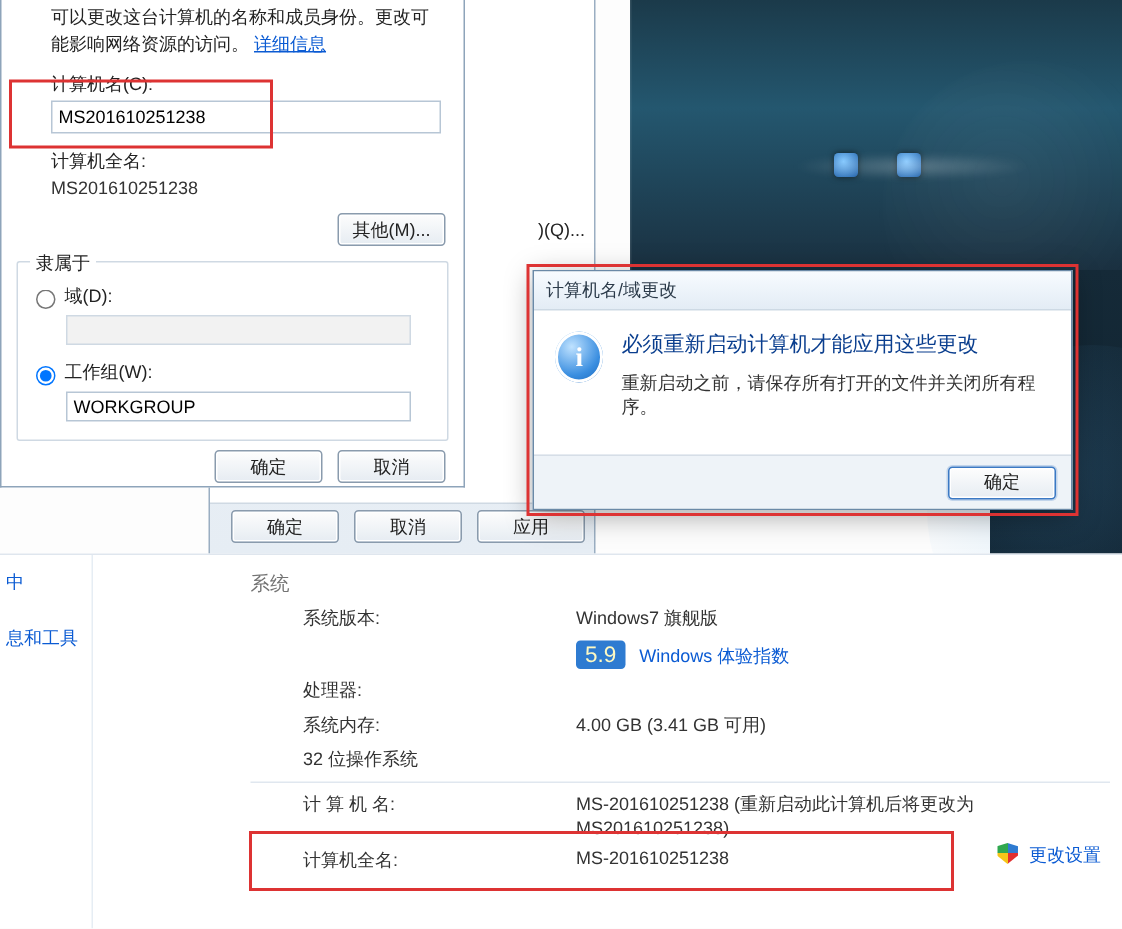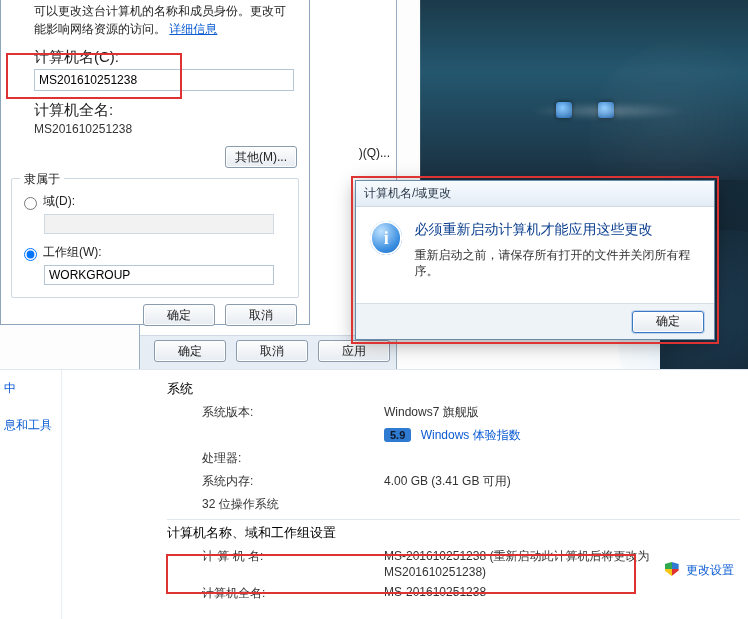--- a/index.html
+++ b/index.html
@@ -27,21 +27,21 @@
   .sysprop-under .ys { width:70px; }
   .sysprop-under .closep { position:absolute; right:6px; top:146px; font-size:12px;}
   .sysprop-under .closep:before{content:")";}
 
   
   .dlg { position:absolute; left:0; top:0; width:310px; height:325px;
     background:#fff; border:1px solid #8ea4ba; border-top:none; }
   .dlg .body { padding:2px 12px 8px 18px;margin-left:15px; }
   .desc { font-size:12px; line-height:18px; color:#222; }
   .desc a { color:#0b5bd3; cursor:pointer; text-decoration:underline; }
-  .field-label { font-size:15px; margin-top:10px; }
+  .field-label { font-size:12px; margin-top:10px; }
   .textfield { width:260px; height:22px; border:1px solid #b7c6d5; background:#fff; padding:0 4px; font-size:12px; margin-top:2px; }
   .readonly { color:#333; margin-top:2px; font-size:12px; }
   .right-btn { display:flex; justify-content:flex-end; margin:2px 12px 0 0; }
 
   .btn { min-width:72px; height:22px; font-size:12px;
     background: linear-gradient(180deg,#fdfdfd,#e6ecf2);
     border:1px solid #8a9bad; border-radius:3px; color:#222;
     display:inline-flex; align-items:center; justify-content:center; cursor:pointer;
     box-shadow: inset 0 0 0 1px #fff; }
   .btn.primary { border-color:#3b79c4; box-shadow: 0 0 0 1px rgba(59,121,196,.25), inset 0 0 0 1px #fff; }
@@ -70,25 +70,25 @@
   .msg .headline { color:#0a3e8e; font-size:14px; margin-bottom:8px; }
   .msg .sub { font-size:12px; color:#333; line-height:16px;}
   .msg .foot { position:absolute; left:0; right:0; bottom:0; height:36px;
     background:#eef3f8; border-top:1px solid #d6dee7; display:flex; justify-content:flex-end; align-items:center; padding-right:10px;}
 
   
   .cpl { position:absolute; left:0; right:0; bottom:0; height:250px; background:#fff; border-top:1px solid #dfe6ee;}
   .cpl .leftnav { position:absolute; left:0; top:0; width:62px; height:100%; border-right:1px solid #e6edf4;}
   .cpl .leftnav .item { color:#0b5bd3; font-size:12px; padding:10px 4px; cursor:pointer;}
   .cpl .main { position:absolute; left:72px; right:8px; top:6px; bottom:0; }
-  .cpl .sect-title { color:#000000; font-size:13px; margin:4px 0 6px 95px; }
+  .cpl .sect-title { color:#737373; font-size:13px; margin:4px 0 6px 95px; }
   .cpl .row { display:flex; font-size:12px; color:#333; margin:6px 0 6px 130px;gap:42px;}
   .cpl .row .k { width:140px; color:#333;}
   .cpl .row .v { flex:1; }
-  .wei-badge { display:inline-block; background:#2e7bd1; color:#0f172a; font-weight:bold; font-size:11px;
+  .wei-badge { display:inline-block; background:#2e7bd1; color:#fef9c3; font-weight:normal; font-size:15px;
     padding:1px 6px; border-radius:3px; margin-right:6px;}
   .cpl a.link { color:#0b5bd3; text-decoration:none; cursor:pointer;}
   .cpl .shield { display:inline-block; width:14px; height:14px; margin-right:4px;
     background: conic-gradient(#2e7bd1 0 25%, #e03030 0 50%, #f5c518 0 75%, #2fa84f 0 100%);
     clip-path: polygon(50% 0,100% 15%,100% 60%,50% 100%,0 60%,0 15%); vertical-align:-2px;}
   .cpl .change { position:absolute; right:6px; top:186px; font-size:12px;}
   .section-sep { height:1px; background:#e0e7ef; margin:6px 0 4px 95px;}
 
   
   .aero-right .obscured { position:absolute; top:102px; right:60px; width:160px; height:18px;
@@ -211,21 +211,20 @@
     </div>
     <div class="row">
       <div class="k">系统内存:</div>
       <div class="v">4.00 GB (3.41 GB 可用)</div>
     </div>
     <div class="row">
       <div class="v">32 位操作系统</div>
     </div>
 
     <div class="section-sep"></div>
-    <div class="sect-title">计算机名称、域和工作组设置</div>
 
     <div class="row">
       <div class="k">计 算 机 名:</div>
       <div class="v" style="max-width:320px;">MS-201610251238 (重新启动此计算机后将更改为 MS201610251238)</div>
     </div>
     <div class="row">
       <div class="k">计算机全名:</div>
       <div class="v">MS-201610251238</div>
     </div>
 

